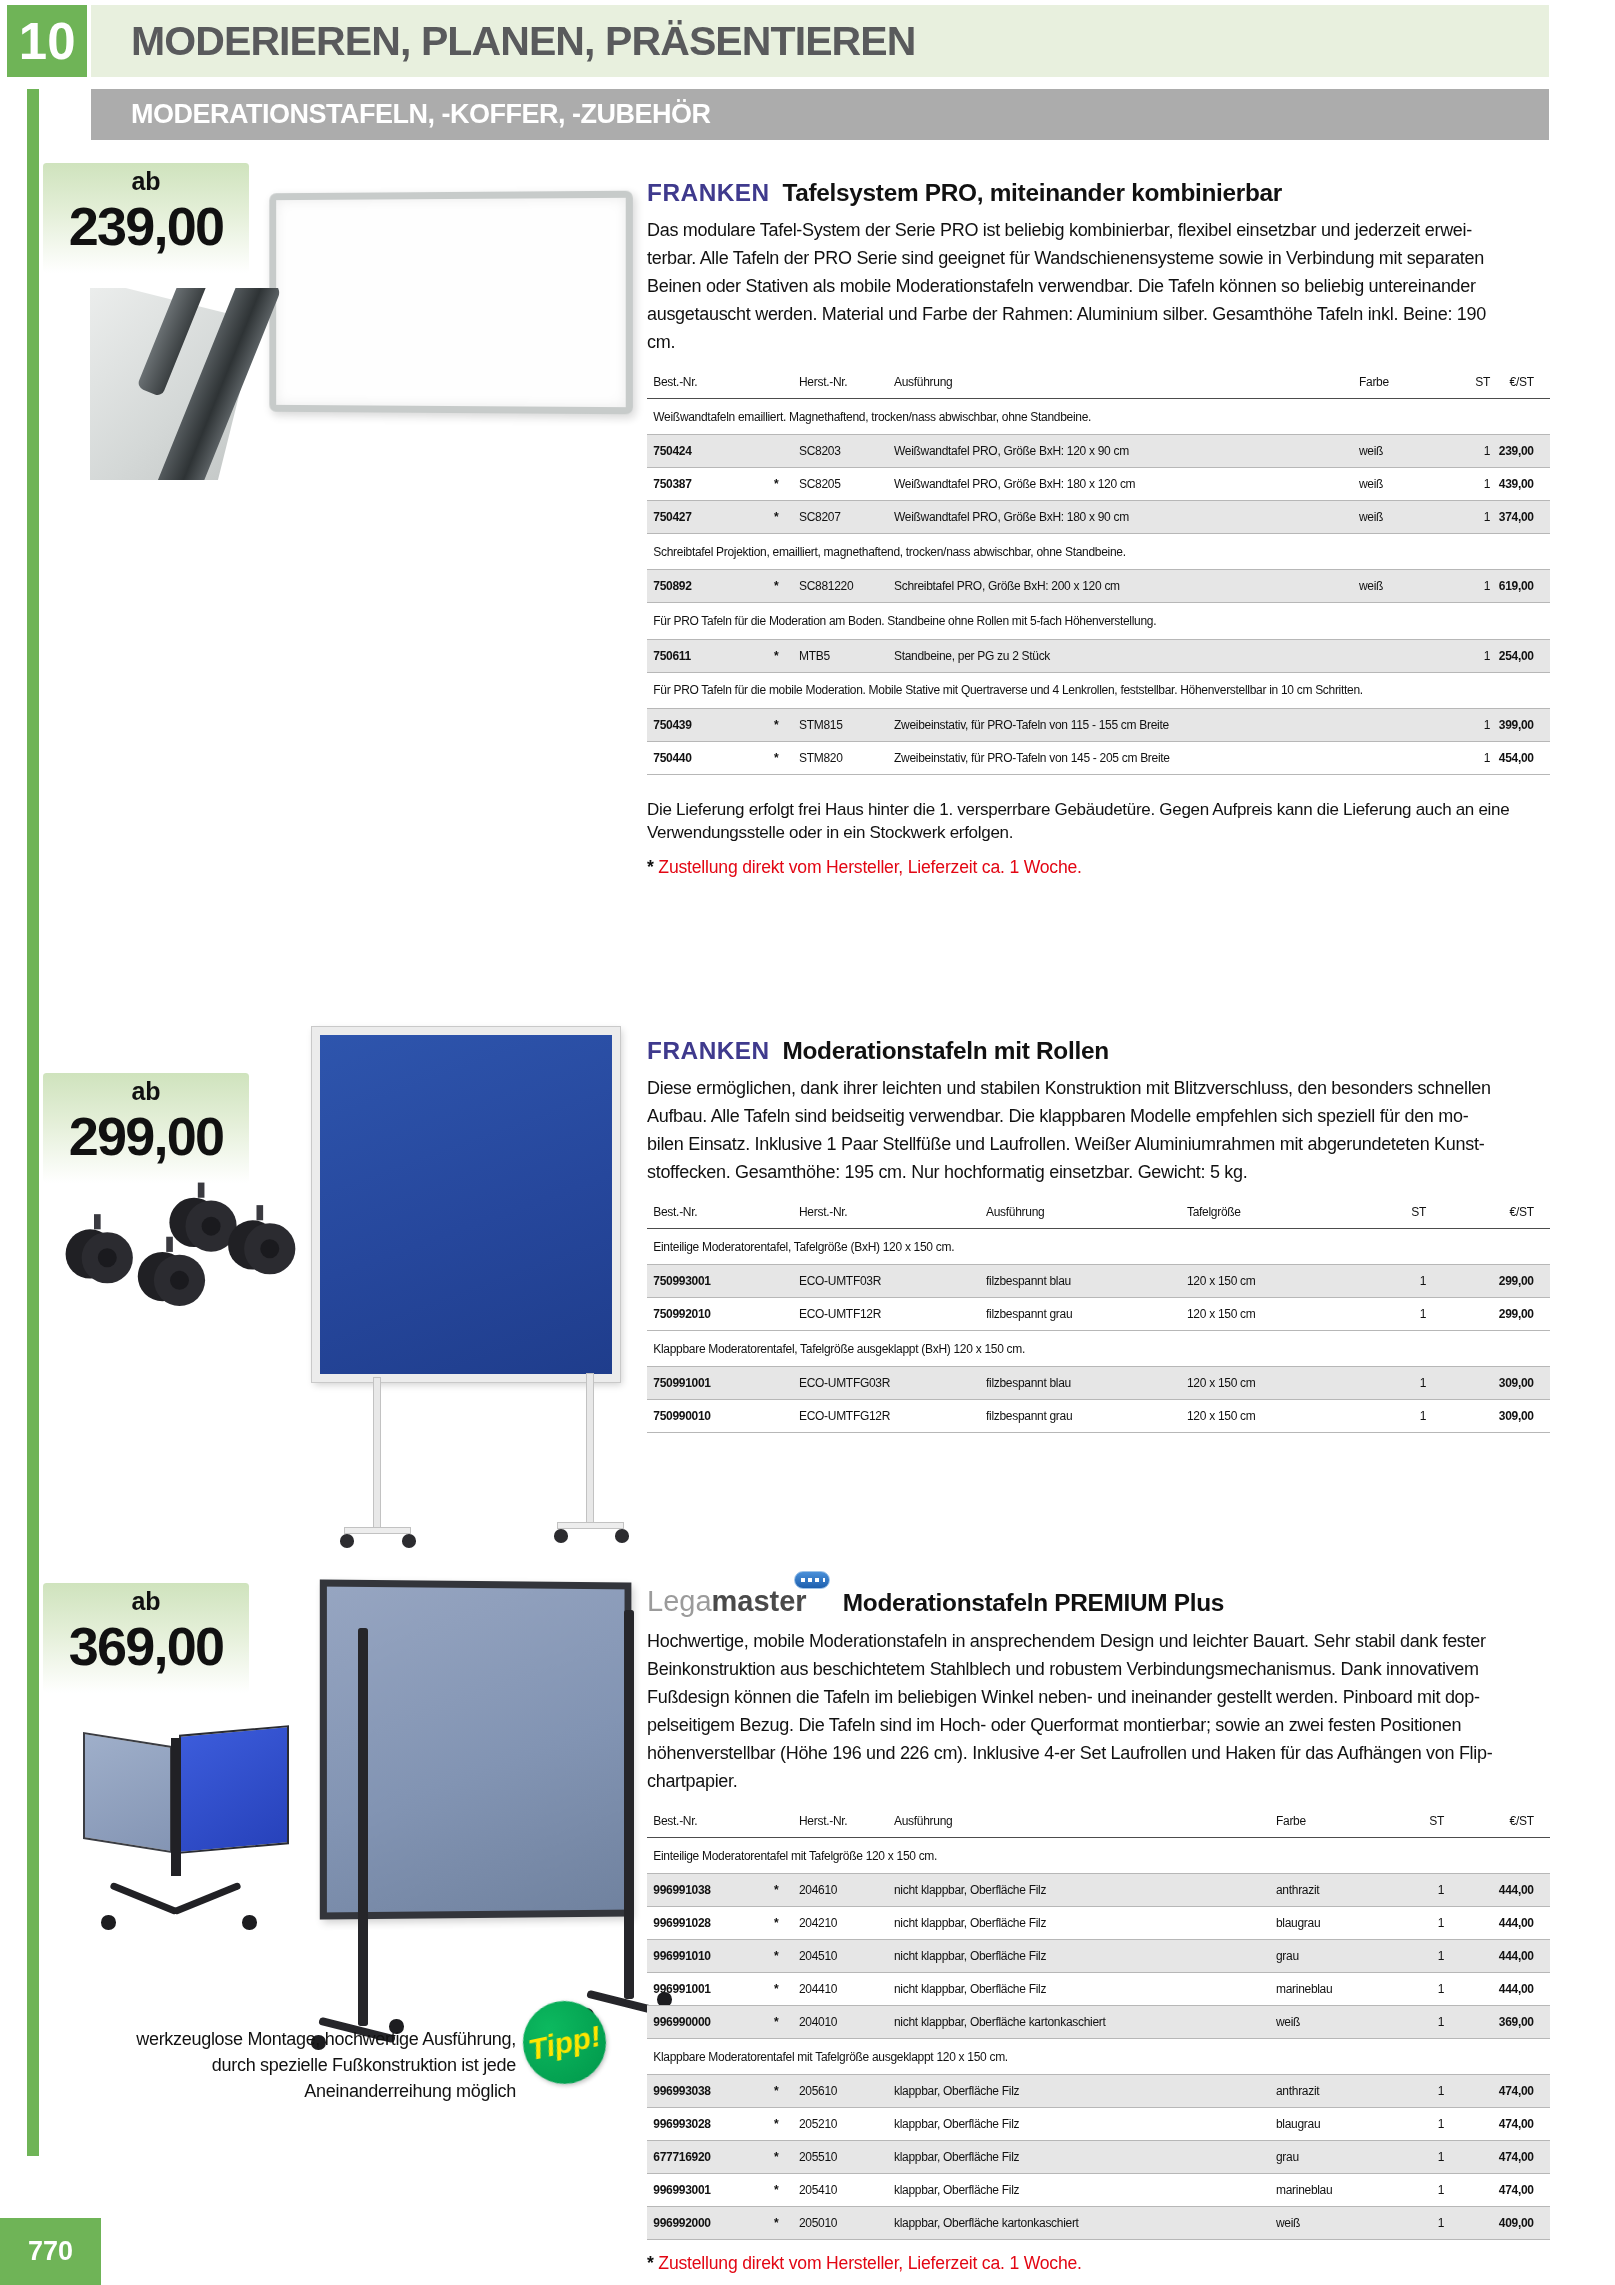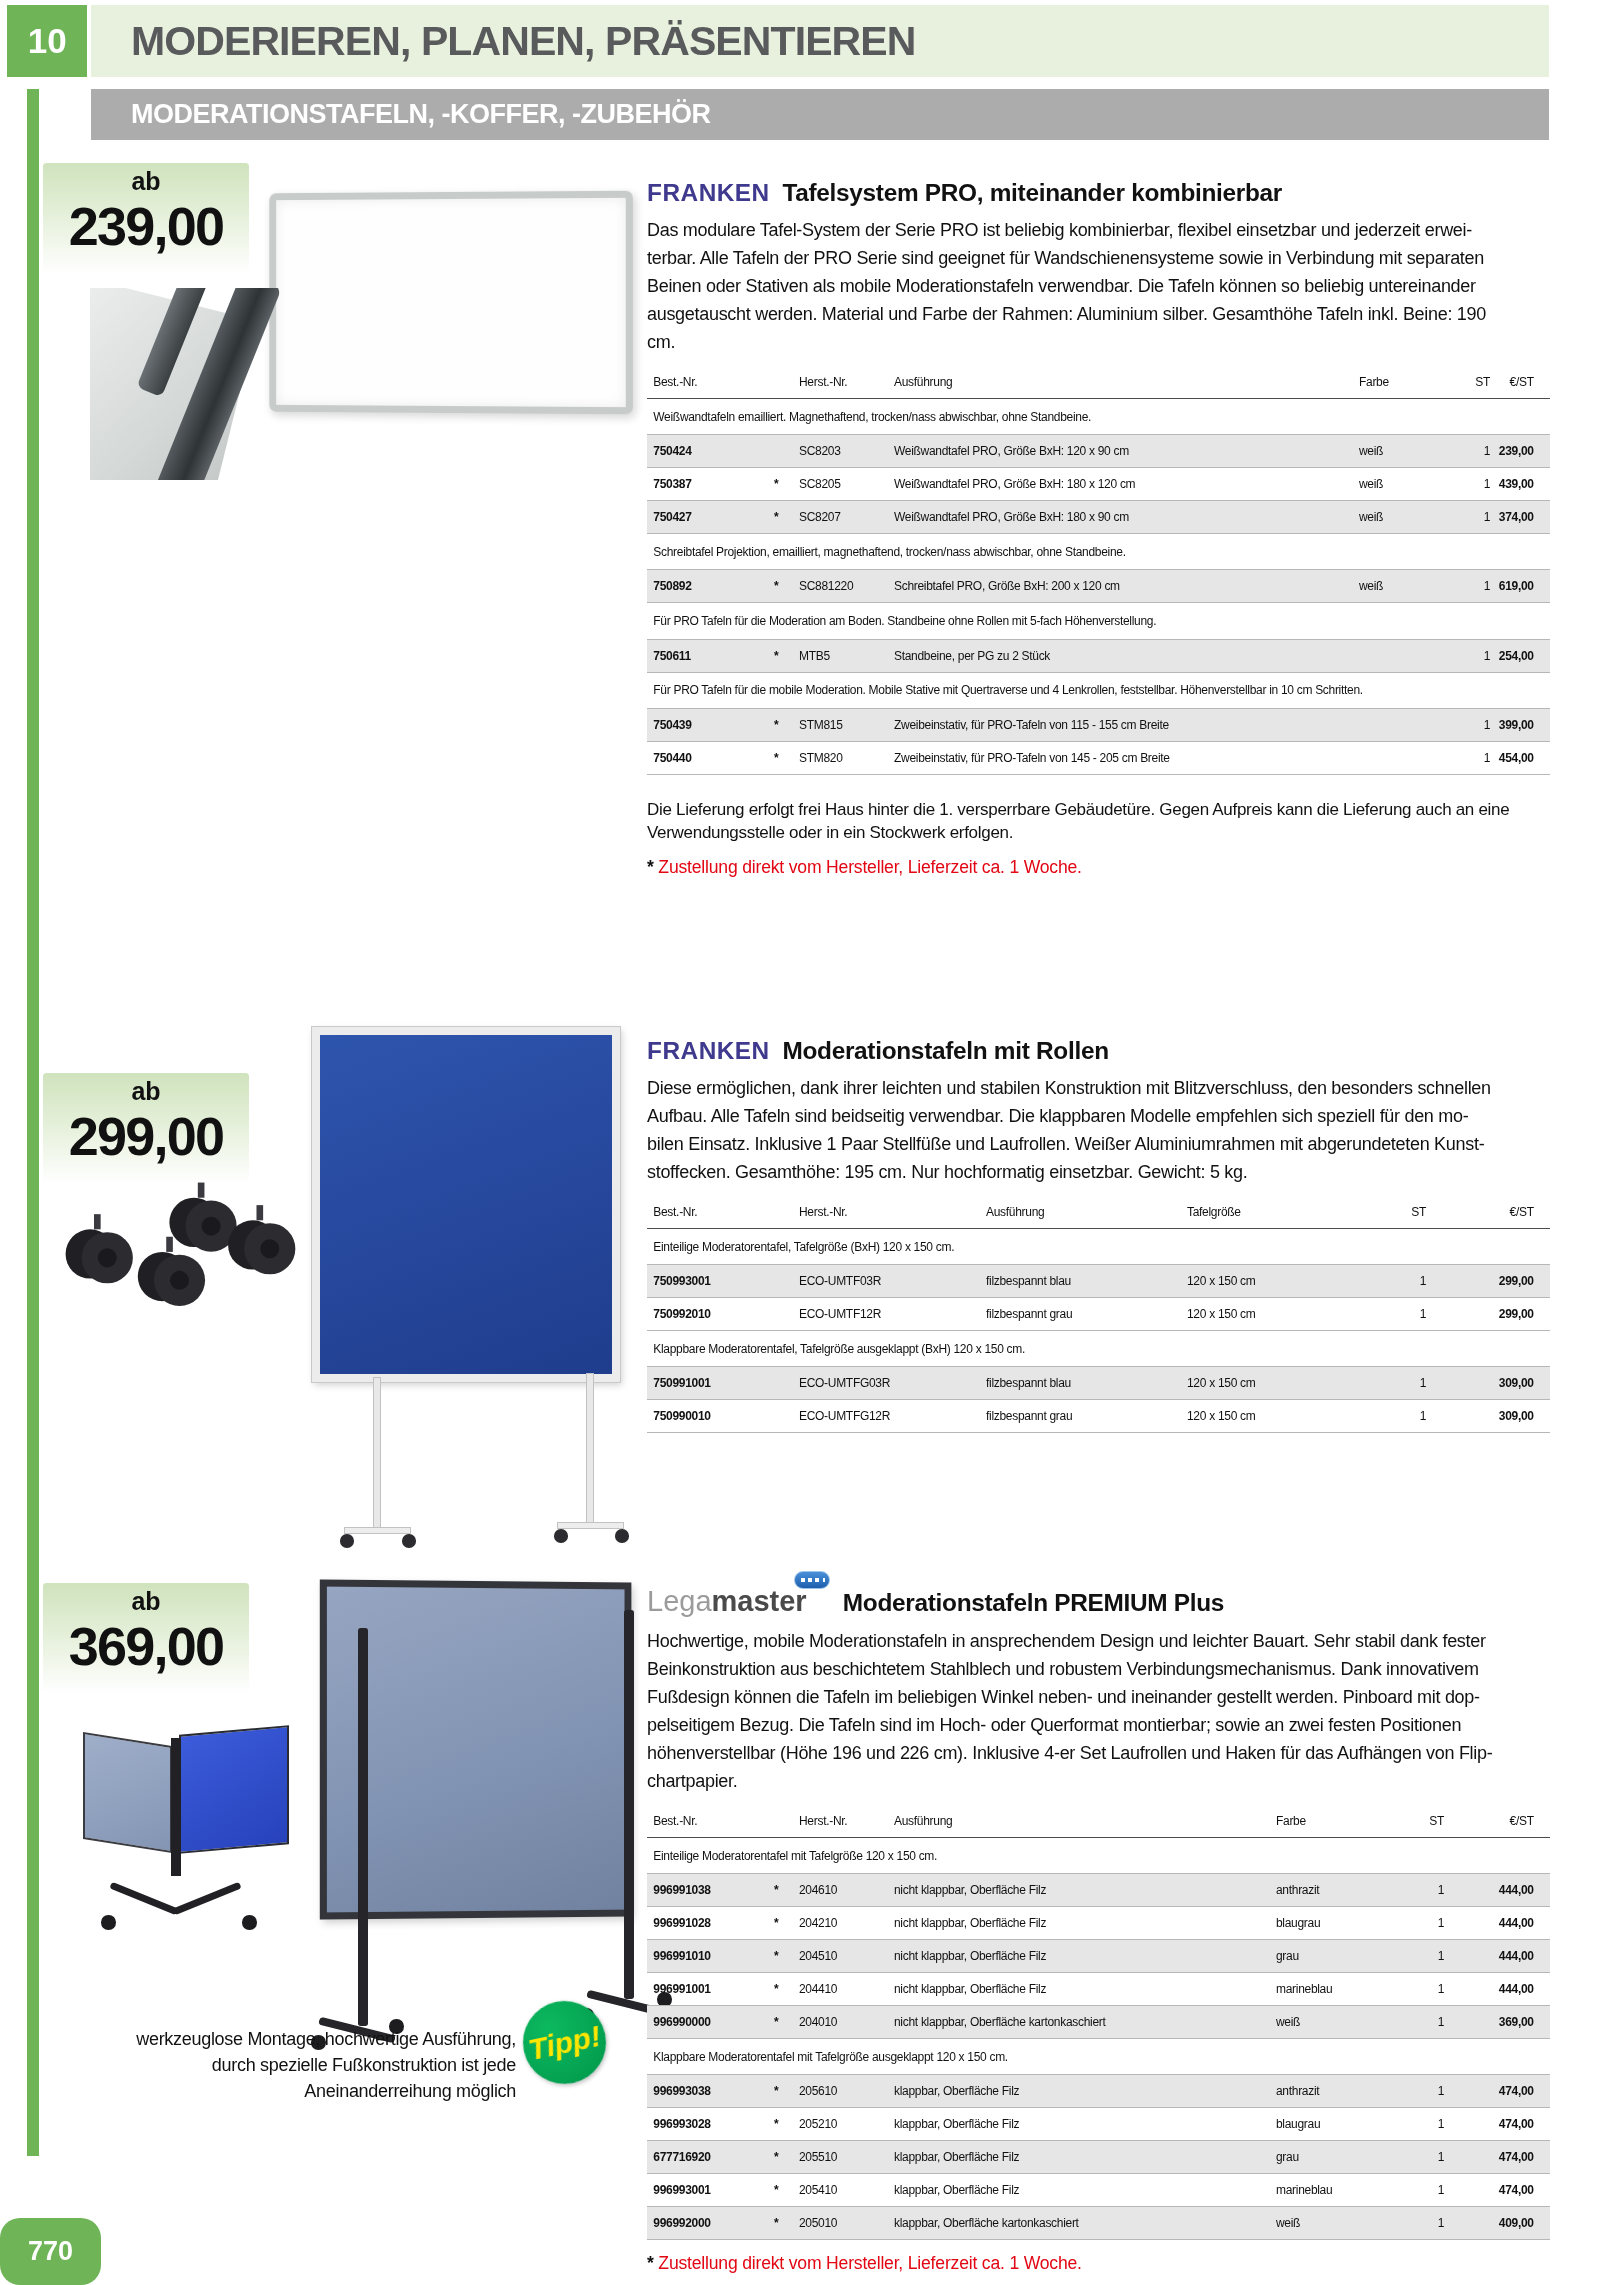--- a/index.html
+++ b/index.html
@@ -2,31 +2,31 @@
 <html style="font-size:14.5px"><head>
 <meta charset="utf-8">
 <style>
   * { margin:0; padding:0; box-sizing:border-box; }
   body { background:#fff; }
   .page { position:relative; width:1616px; height:2285px; background:#fff;
           font-family:"Liberation Sans","DejaVu Sans",sans-serif; color:#111; overflow:hidden; }
 
   
   .chapter-badge { position:absolute; left:7.2px; top:5.4px; width:80px; height:72px;
-    background:#6fb457; color:#fff; font-size:35px; font-weight:bold;
+    background:#6fb457; color:#fff; font-size:51px; font-weight:bold;
     display:flex; align-items:center; justify-content:center; }
   .chapter-band { position:absolute; left:91px; top:5.4px; width:1458px; height:72px;
     background:#e8f0de; color:#595a5c; font-size:41px; font-weight:bold;
     letter-spacing:-0.9px; display:flex; align-items:center; padding-left:40px; }
   .section-band { position:absolute; left:91px; top:89px; width:1458px; height:51px;
     background:#acacac; color:#fff; font-size:27px; font-weight:bold;
     display:flex; align-items:center; padding-left:40px; letter-spacing:-0.5px; }
   .left-stripe { position:absolute; left:27px; top:89px; width:11.8px; height:2067px; background:#6fb457; }
   .page-num { position:absolute; left:0; top:2218px; width:101px; height:67px; background:#6fb457;
-    color:#fff; font-size:27px; font-weight:bold; display:flex; align-items:center; justify-content:center;border-radius:20px; }
+    color:#fff; font-size:27px; font-weight:bold; display:flex; align-items:center; justify-content:center; }
 
   
   .price-badge { position:absolute; width:206px; height:110px; text-align:center;
     background:linear-gradient(180deg,#cfe3bd 0%,#e4efd8 45%,#ffffff 100%); border-radius:3.6px; }
   .price-badge .ab { font-size:25px; font-weight:bold; padding-top:3.6px; }
   .price-badge .val { font-size:54px; font-weight:bold; letter-spacing:-1.8px; line-height:60px; }
 
   
   .txt { position:absolute; left:647px; width:903px; }
   .brandline { display:flex; align-items:baseline; gap:12.7px; margin-bottom:9px; }

